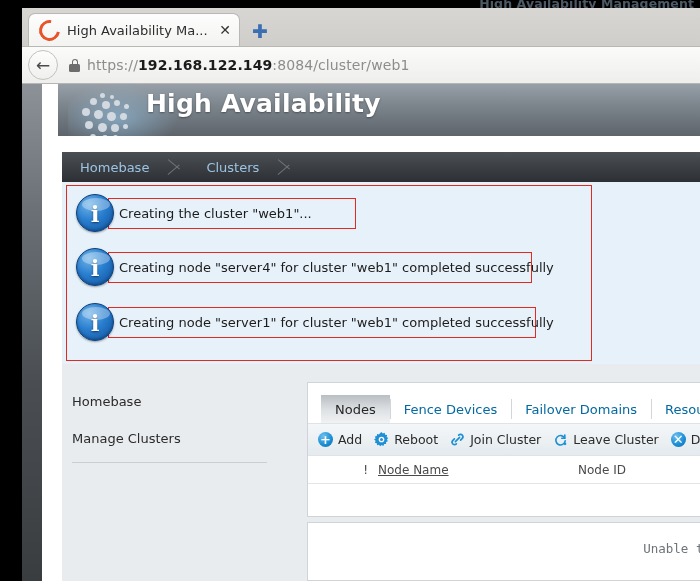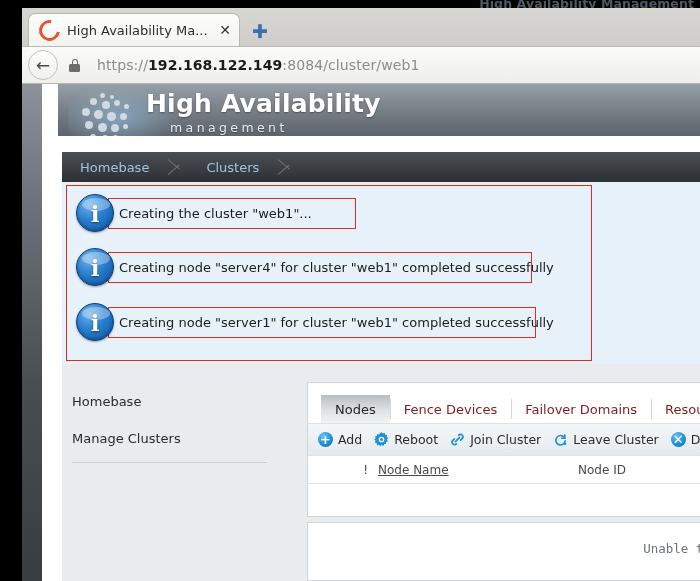--- a/index.html
+++ b/index.html
@@ -63,21 +63,21 @@
   .backbtn{
     width:28px;height:28px;border-radius:50%;
     border:1px solid #c3c2be;background:linear-gradient(#fdfdfd,#efefed);
     display:flex;align-items:center;justify-content:center;
     color:#4a4a4a;font-size:17px;line-height:1;flex:0 0 28px;
   }
   .urlwrap{flex:1;display:flex;align-items:center;gap:7px;padding-left:11px;}
   .lockicon{width:11px;height:13px;position:relative;flex:0 0 11px;}
   .lockicon .body{position:absolute;left:0;bottom:0;width:11px;height:8px;background:#6d6d6d;border-radius:1.5px;}
   .lockicon .shackle{position:absolute;left:2.5px;top:0;width:6px;height:6px;border:1.7px solid #6d6d6d;border-bottom:none;border-radius:3px 3px 0 0;box-sizing:border-box;}
-  .url{font-size:14px;white-space:nowrap;overflow:hidden;letter-spacing:.1px;margin-left:10px;}
+  .url{font-size:14px;white-space:nowrap;overflow:hidden;letter-spacing:.1px;}
   .url .dim{color:#8d8d8d;}
   .url .host{color:#1b1b1b;font-weight:bold;}
 
   
   .viewport{
     position:absolute;left:0;top:76px;width:678px;height:497px;
     background:#ffffff;overflow:hidden;
   }
   .pagewrap{position:absolute;left:20px;top:0;width:658px;height:497px;overflow:hidden;}
 
@@ -179,21 +179,21 @@
   .panel{
     position:absolute;left:265px;top:298px;width:420px;height:135px;
     background:#ffffff;border:1px solid #cfd4d8;box-sizing:border-box;overflow:hidden;
   }
   .tabs{
     position:absolute;left:0;top:0;width:420px;height:40px;
     display:flex;align-items:flex-end;padding-left:13px;box-sizing:border-box;
   }
   .ptab{
     height:28px;display:flex;align-items:center;padding:0 14px;
-    font-size:13px;color:#7f1d1d;white-space:nowrap;position:relative;
+    font-size:13px;color:#0369a1;white-space:nowrap;position:relative;
   }
   .ptab.active{
     background:linear-gradient(180deg,#b9bec2 0%,#dfe2e5 55%,#f0f2f3 100%);
     color:#262626;
   }
   .ptab .sep{
     position:absolute;left:0;top:4px;width:1px;height:20px;background:#d2d6d9;
   }
   .ptab.active .sep,.ptab:first-child .sep{display:none;}
   .toolbar{
@@ -283,21 +283,20 @@
             <i style="left:40px;top:21px;width:7px;height:7px;"></i>
             <i style="left:5px;top:29px;width:8px;height:8px;"></i>
             <i style="left:18px;top:31px;width:9px;height:9px;"></i>
             <i style="left:31px;top:32px;width:8px;height:8px;"></i>
             <i style="left:43px;top:32px;width:5px;height:5px;"></i>
             <i style="left:10px;top:42px;width:6px;height:6px;"></i>
             <i style="left:22px;top:43px;width:6px;height:6px;"></i>
             <i style="left:33px;top:43px;width:5px;height:5px;"></i>
           </div>
           <div class="brand">High Availability</div>
-          <div class="brandsub">management</div>
         </div>
 
         <div class="crumbbar">
           <span class="crumb link">Homebase</span>
           <span class="chev"></span>
           <span class="crumb link">Clusters</span>
           <span class="chev"></span>
         </div>
 
         <div class="notifyband"></div>

